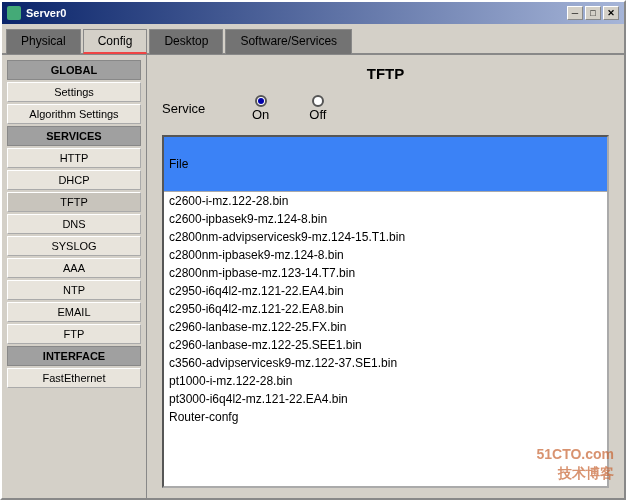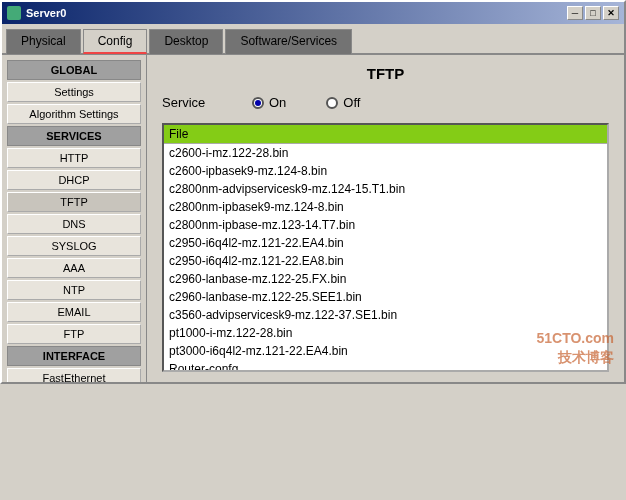--- a/index.html
+++ b/index.html
@@ -1,20 +1,20 @@
 <!DOCTYPE html>
 <html><head>
   <meta charset="utf-8">
   <style>
     * { box-sizing: border-box; margin: 0; padding: 0; }
     body { font-family: Arial, sans-serif; font-size: 12px; background: #d4d0c8; }
 
     .window {
       width: 626px;
-      height: 384px;
+      height: 500px;
       background: #d4d0c8;
       border: 2px solid #888;
       border-top: 2px solid #fff;
       border-left: 2px solid #fff;
       display: flex;
       flex-direction: column;
     }
 
     .title-bar {
       background: linear-gradient(to right, #0a246a, #a6b5d8);
@@ -162,22 +162,22 @@
     .radio-group {
       display: flex;
       align-items: center;
       gap: 40px;
       flex: 1;
     }
 
     .radio-option {
       display: flex;
       align-items: center;
-      gap: 5px;
       font-size: 13px;
+      flex-direction: column;
     }
 
     .radio-circle {
       width: 12px;
       height: 12px;
       border-radius: 50%;
       border: 2px solid #555;
       display: flex;
       align-items: center;
       justify-content: center;
@@ -195,23 +195,23 @@
     .file-list-container {
       flex: 1;
       border: 2px inset #aaa;
       background: #fff;
       overflow: hidden;
       display: flex;
       flex-direction: column;
     }
 
     .file-list-header {
-      background: #84cc16;
+      background: #3b82f6;
       border-bottom: 1px solid #aaa;
-      padding: 2px 5px;
+      padding: 20px 5px;
       font-size: 12px;
     }
 
     .file-list {
       flex: 1;
       overflow-y: auto;
       padding: 0;
     }
 
     .file-list-item {

